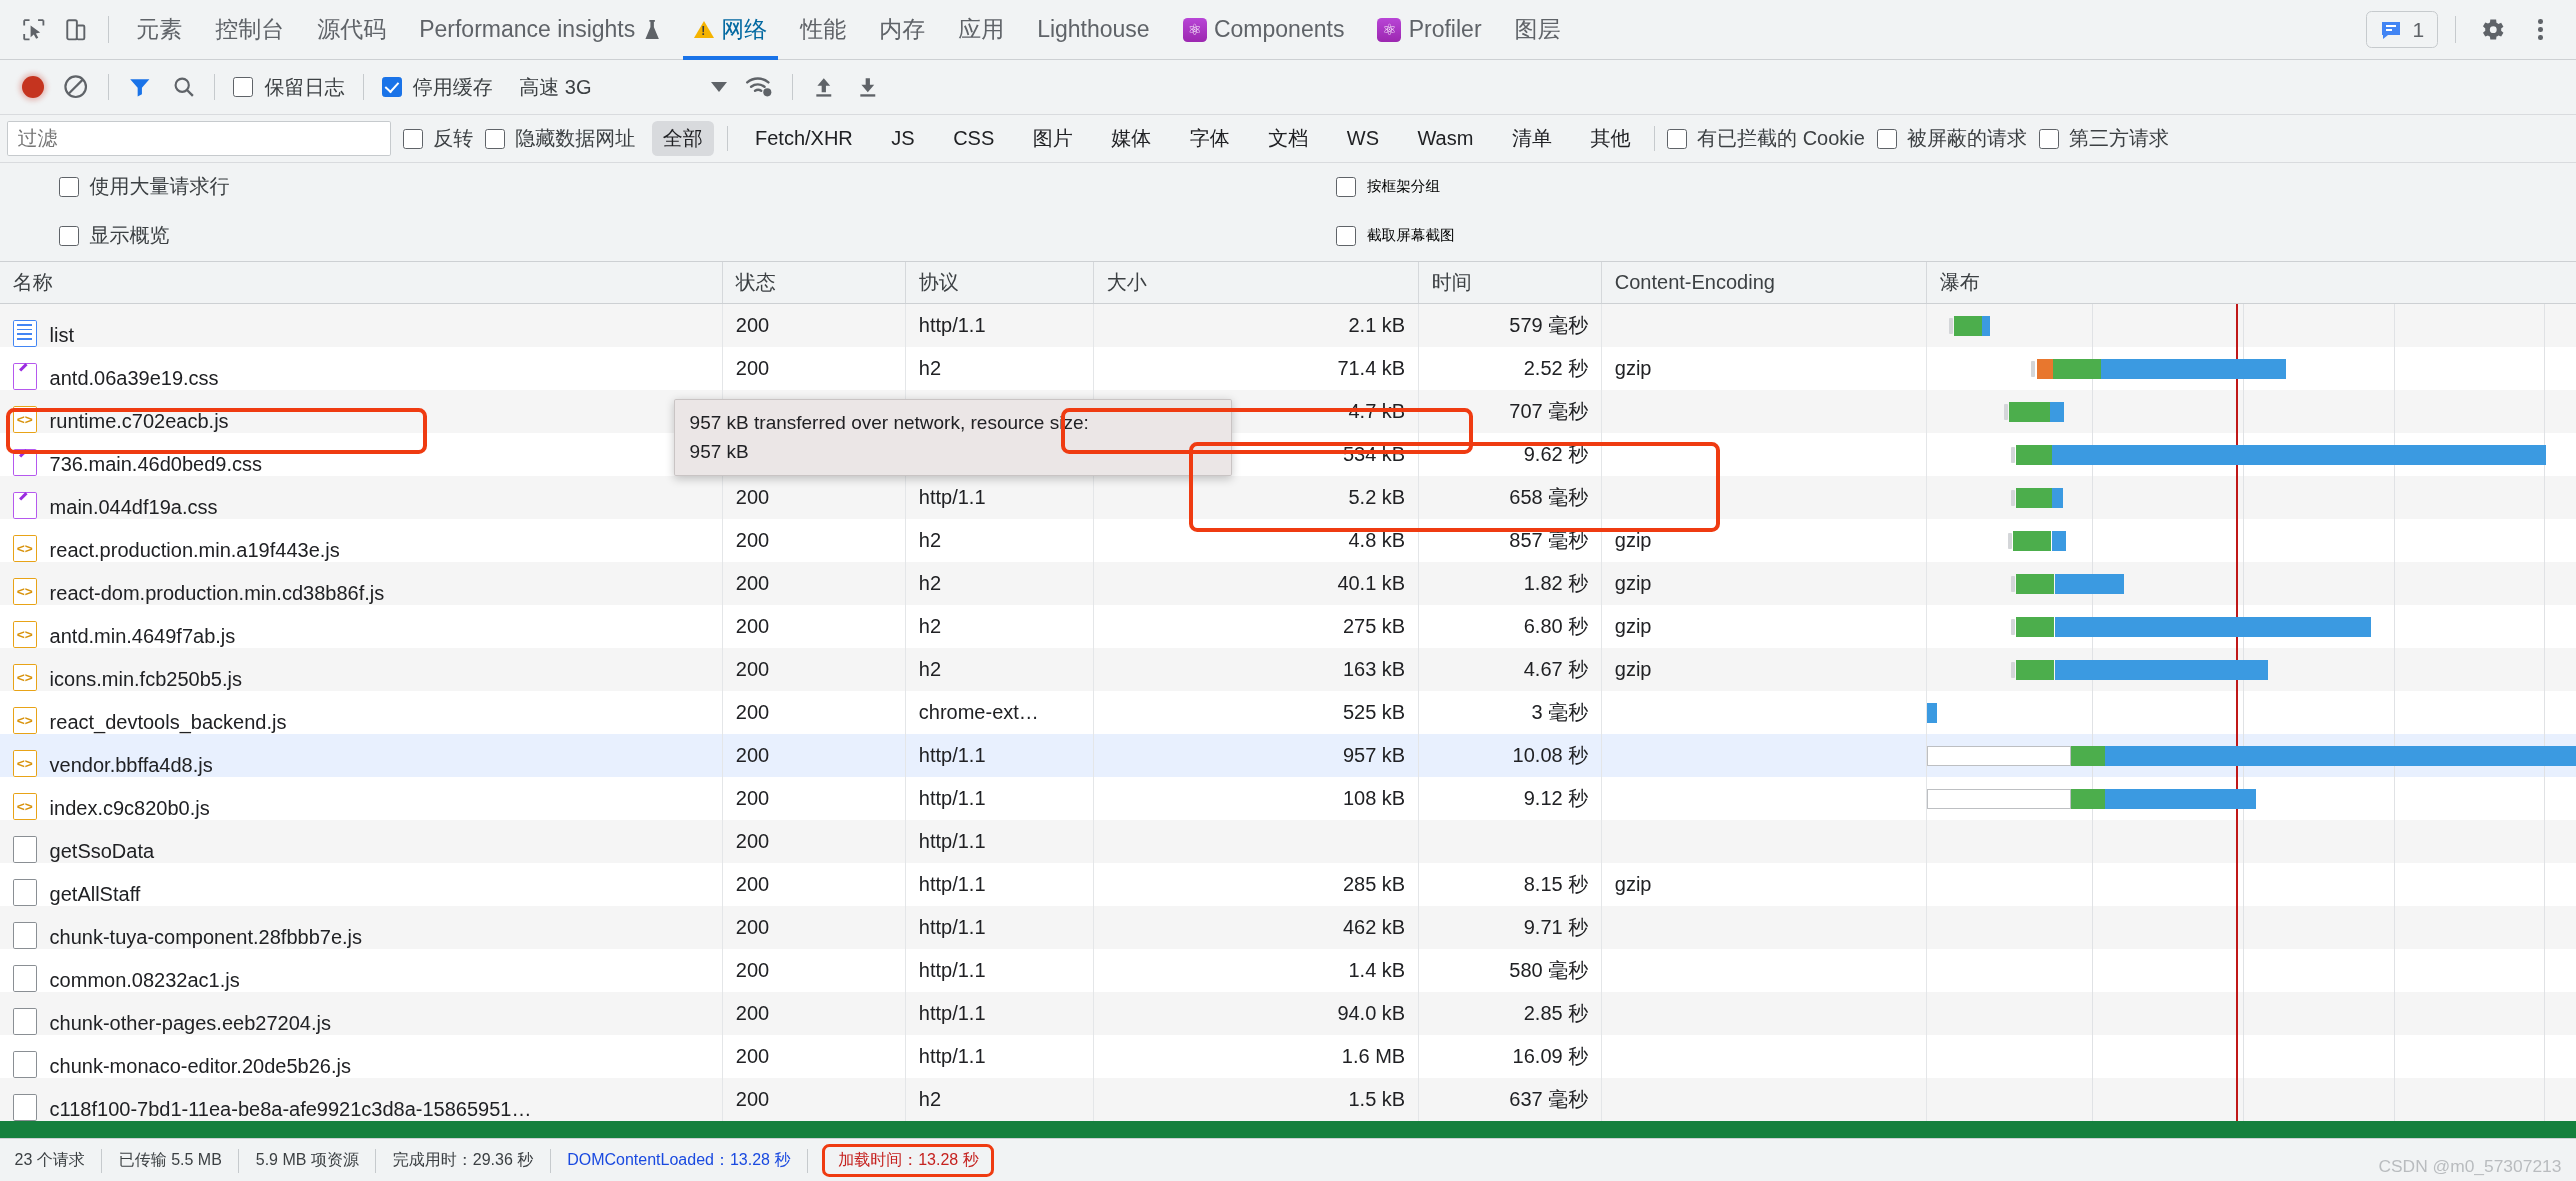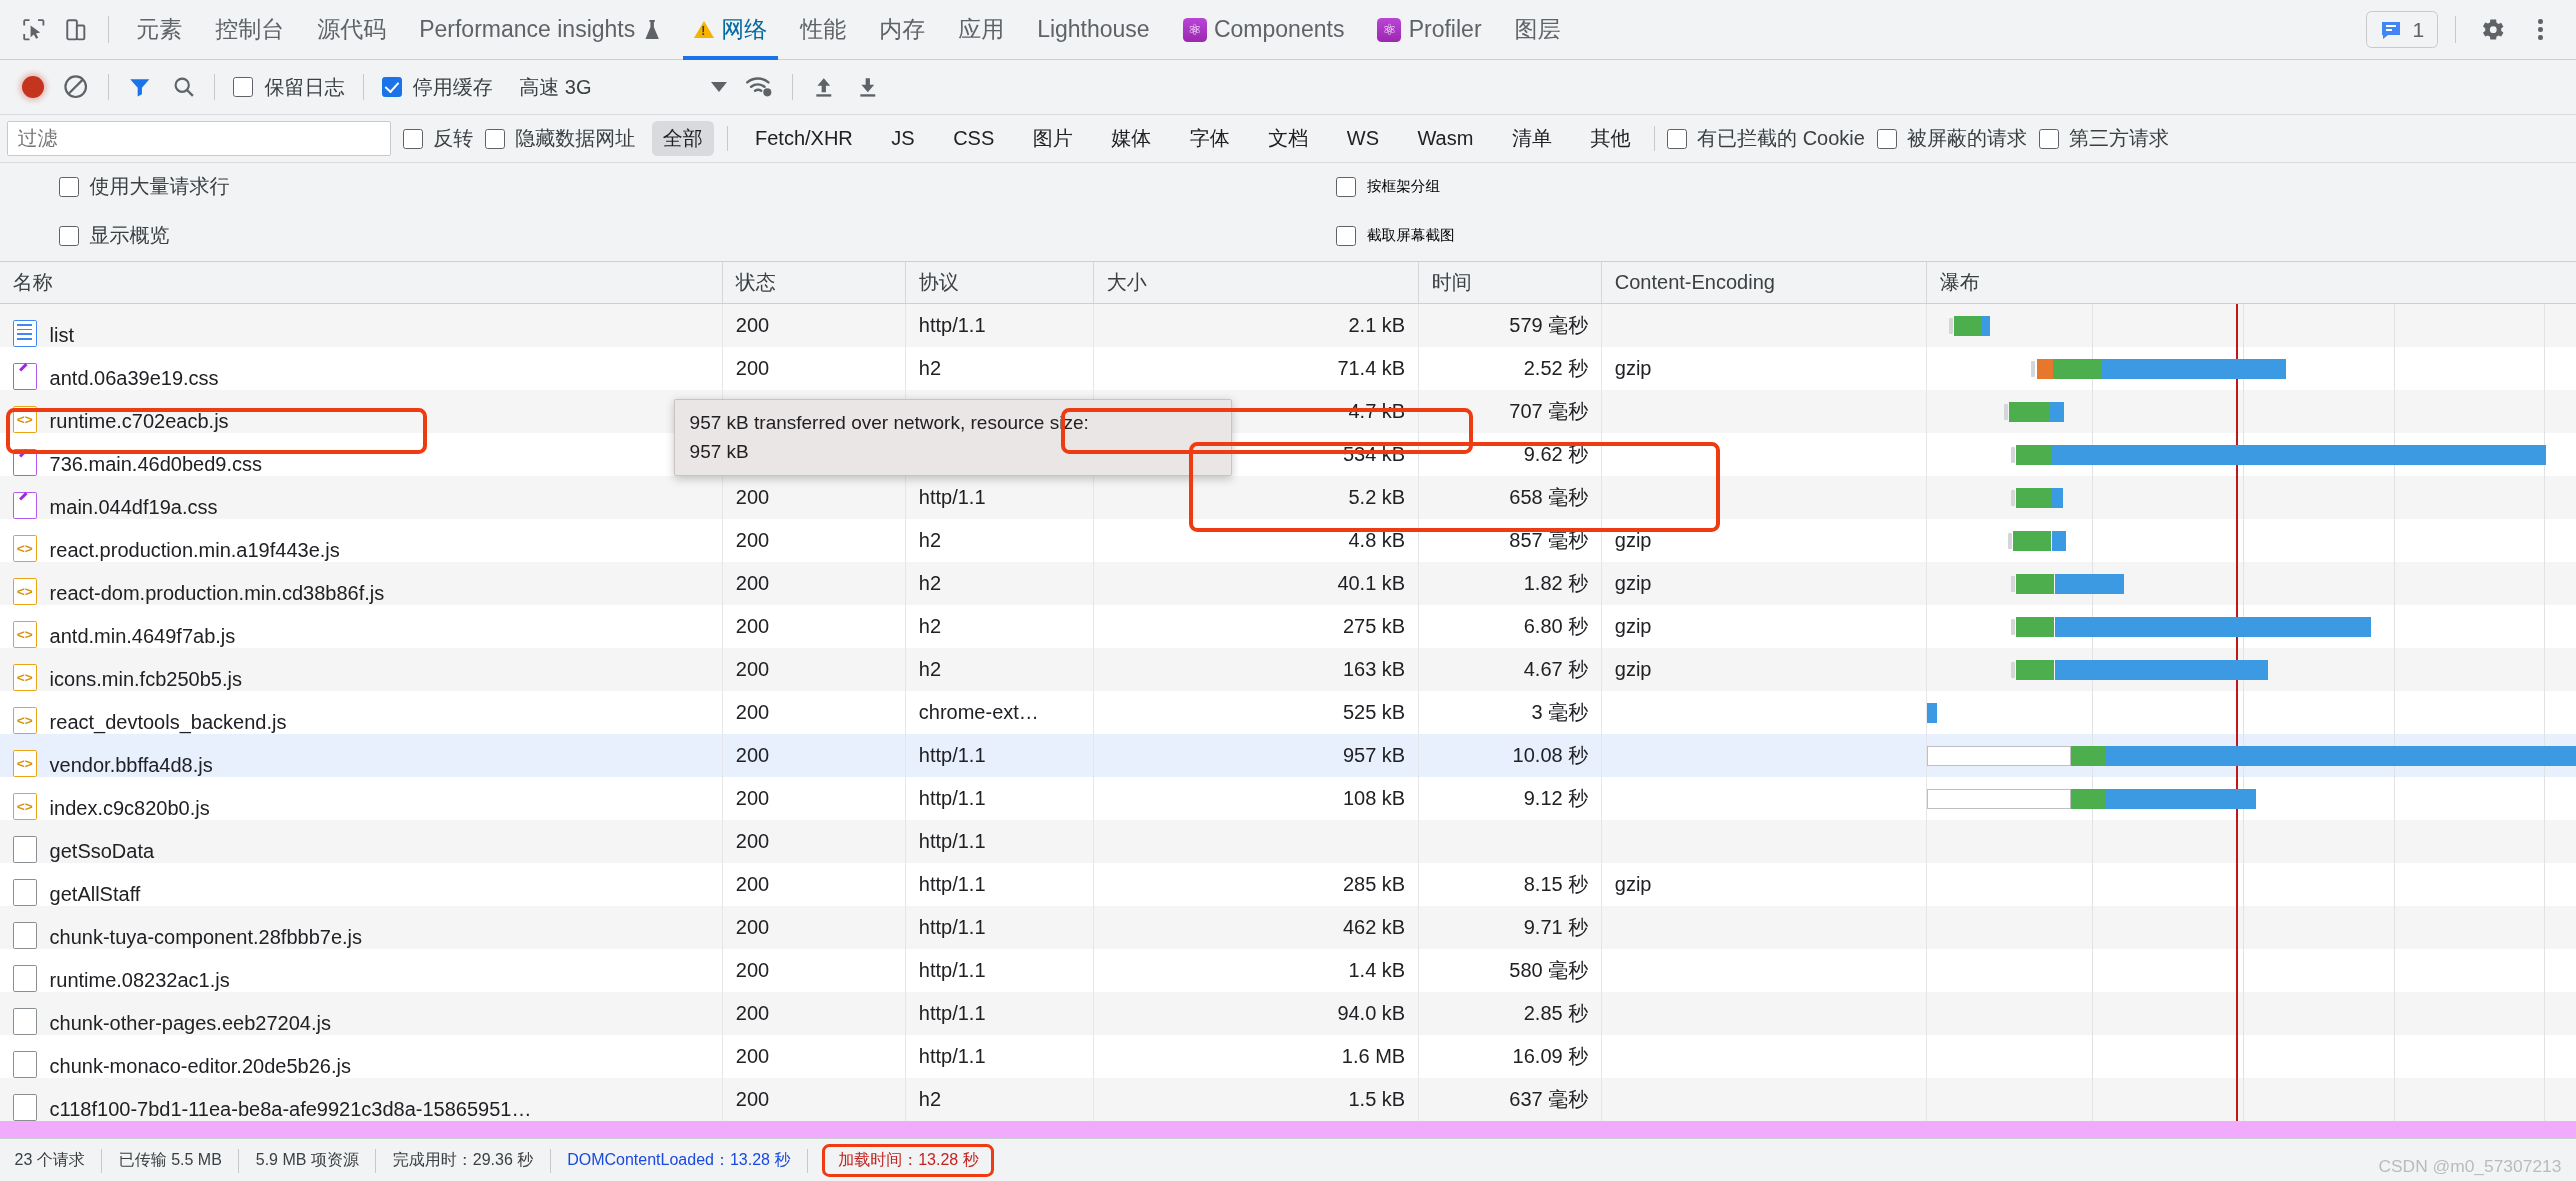--- a/index.html
+++ b/index.html
@@ -142,21 +142,21 @@
     padding: 0 14.6px;
     position: relative;
   }
   .optrow:last-of-type { }
   .opt-item { display: flex; align-items: center; gap: 11px; padding-left: 44px; }
   .opt-item .lbl { font-size: 20px; color: #3c4043; white-space: nowrap; }
   .opt-right { position: absolute; left: 1336px; display: flex; align-items: center; gap: 11px; }
   .optwrap { background:#f1f3f4; padding: 9.1px 0 11px 0; border-bottom: 0.9px solid #cdd0d3; flex: 0 0 auto; }
 
   
-  .tablearea { flex: 1 1 auto; position: relative; overflow: hidden; background: #f0abfc; }
+  .tablearea { flex: 1 1 auto; position: relative; overflow: hidden; background: #15803d; }
   .thead {
     display: flex; height: 42px; align-items: stretch;
     background: #f1f3f4;
     border-bottom: 0.9px solid #cdd0d3;
     font-size: 20px; color: #3c4043;
   }
   .thead .th {
     display: flex; align-items: center;
     padding: 0 12.8px;
     border-right: 0.9px solid #d5d8db;
@@ -1020,21 +1020,21 @@
            <span class="wf-line" style="left:617px"></span>
 
            <span class="wf-red" style="left:309px"></span>
          </div>
          <div class="bar" style="left:0; width:100%"></div>
        </div>
         </div>
         <div class="row even">
           <div class="cell c-name">
             <span class="ficon blank"></span>
-            <span>runtime.08232ac1.js</span>
+            <span>common.08232ac1.js</span>
           </div>
           <div class="cell c-status">
             <span>200</span>
           </div>
           <div class="cell c-proto">
             <span>http/1.1</span>
           </div>
           <div class="cell c-size num">
             <span>1.4 kB</span>
           </div>

